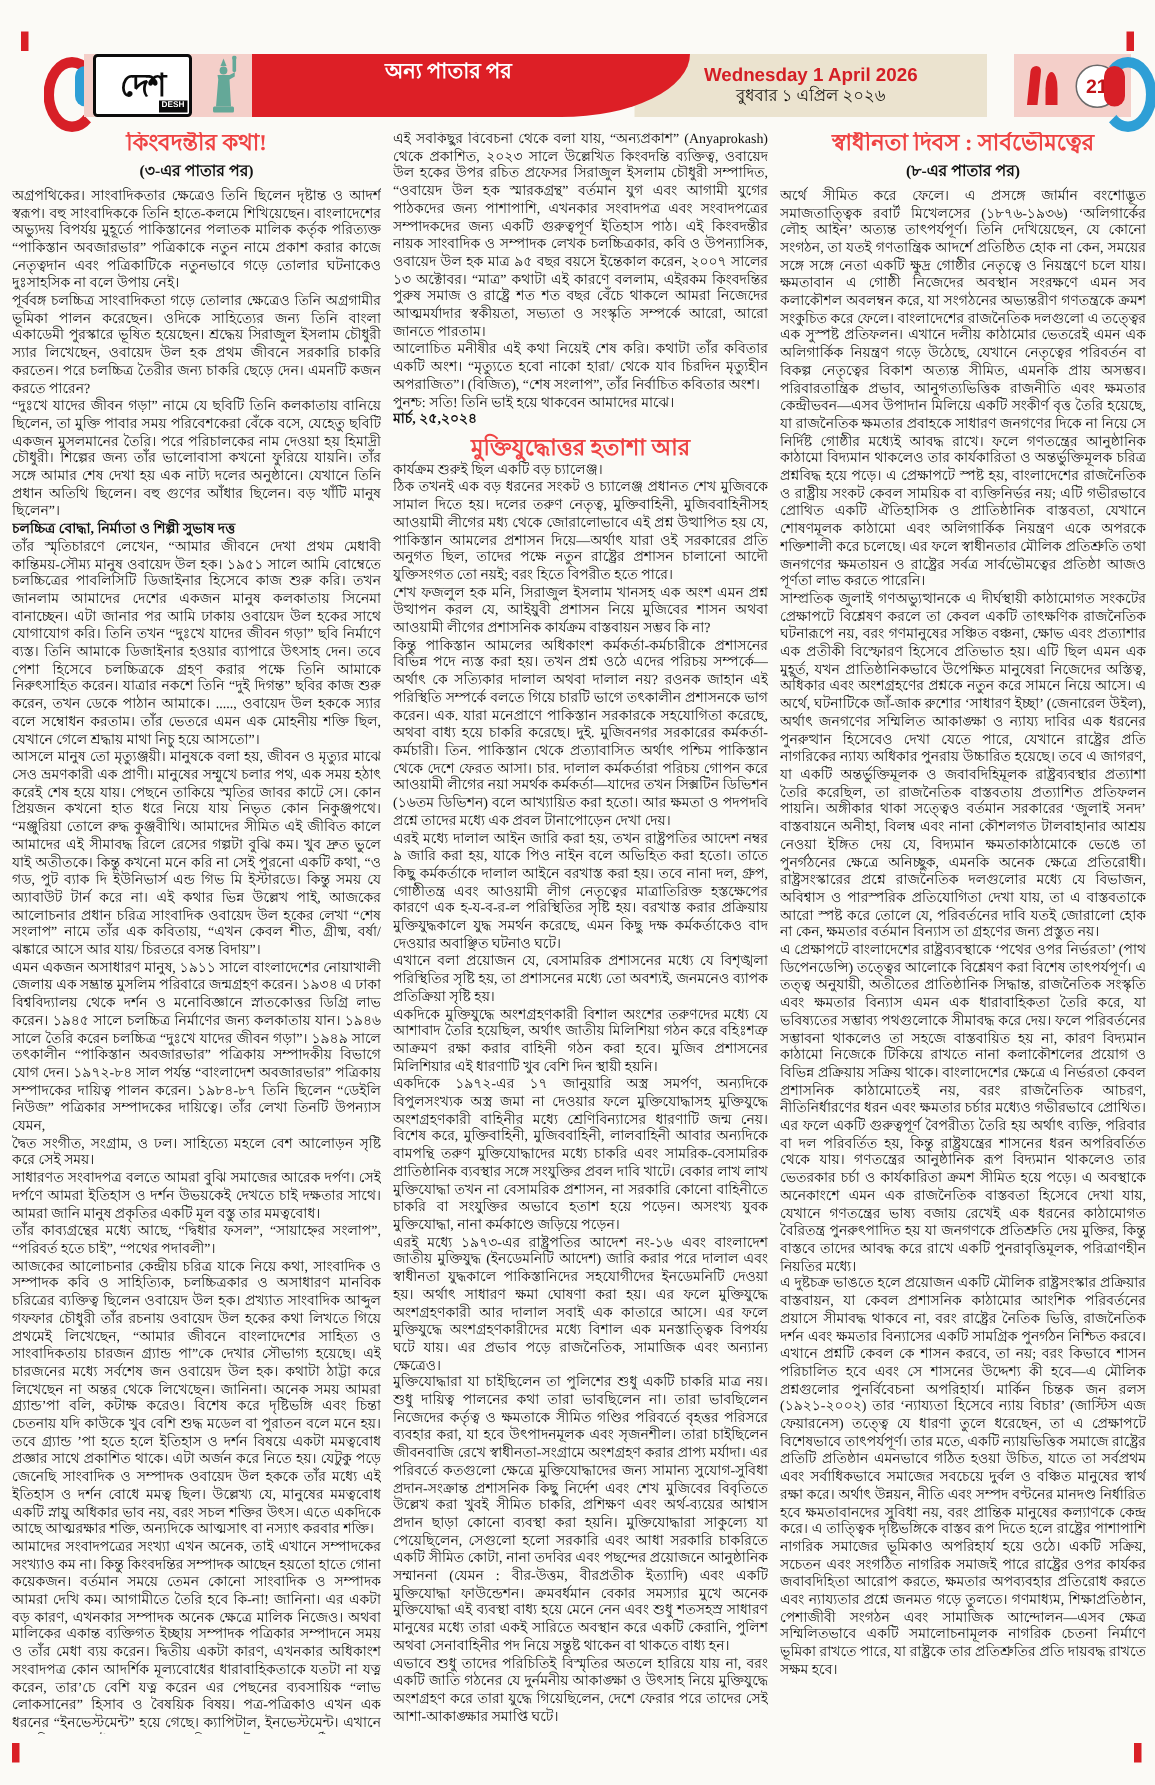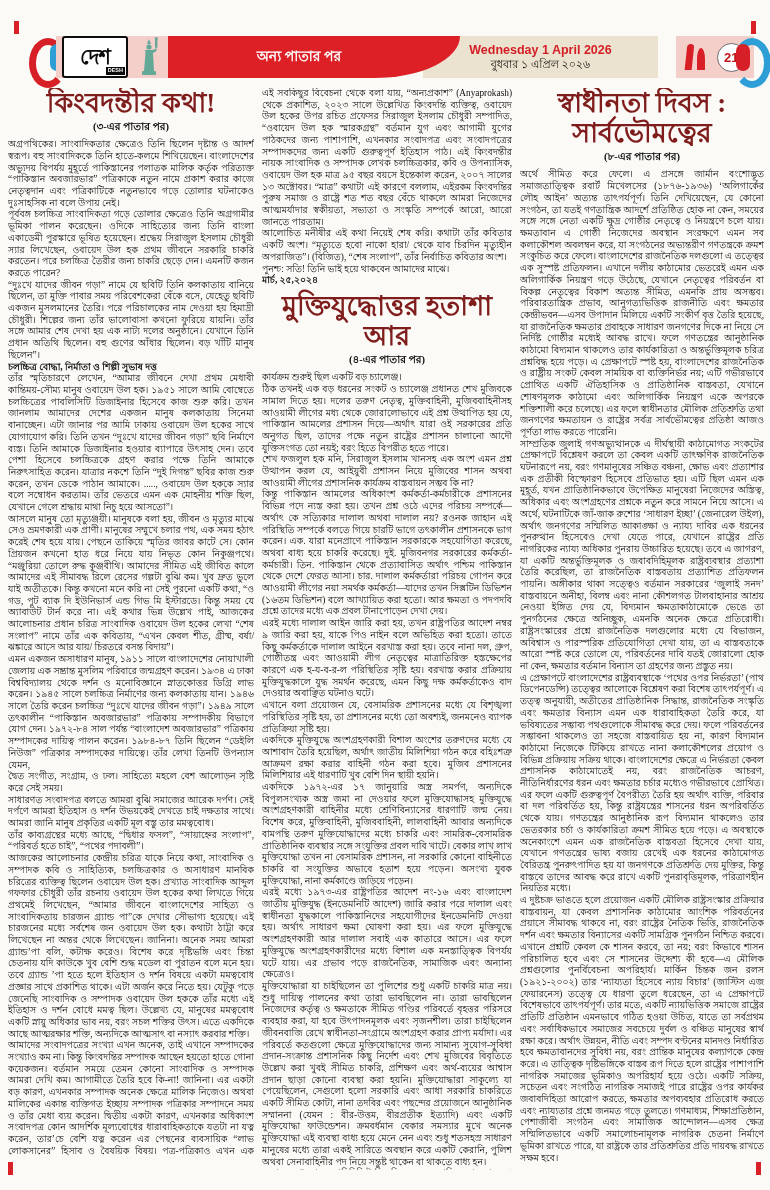--- a/index.html
+++ b/index.html
@@ -19,40 +19,40 @@
   .orn-left .ring{border:7px solid #d71f27;border-right-color:transparent;}
   .orn-left .half{right:0;background:#2e9fd6;border-radius:14px;}
   .orn-right .ring{border:7px solid #2e9fd6;border-left-color:transparent;left:auto;right:1px;}
   .orn-right .half{left:0;background:#d71f27;border-radius:14px;}
   .hdr-pink-left{position:absolute;left:28px;top:0;width:112px;height:42px;background:#f4cfc9;display:flex;align-items:center;}
   .logo-box{margin-left:6px;width:62px;height:38px;background:#fff;border:2px solid #0c0c0c;border-radius:3px;position:relative;display:flex;align-items:center;justify-content:center;}
   .logo-bn{font-weight:bold;font-size:21px;color:#0c0c0c;line-height:1;letter-spacing:-1px;}
   .logo-en{position:absolute;right:1px;bottom:1px;background:#0c0c0c;color:#fff;font-size:5.5px;font-weight:bold;padding:0 2px;line-height:1.4;font-family:"Liberation Sans",sans-serif;}
   .statue-wrap{margin-left:10px;width:22px;height:40px;}
   .hdr-red{position:absolute;left:140px;top:0;width:292px;height:42px;background:#dd1f26;
-    border-bottom-right-radius:90px 44px;display:flex;align-items:center;justify-content:center;}
+    border-bottom-right-radius:90px 44px;display:flex;align-items:flex-start;justify-content:center;}
   .hdr-red .banner-text{color:#fff;font-weight:bold;font-size:14px;padding-right:30px;}
   .hdr-cream{position:absolute;left:395px;top:0;width:235px;height:42px;background:#ebe3cf;z-index:-1;
     display:flex;flex-direction:column;align-items:center;justify-content:center;}
   .date-en{color:#d41e25;font-weight:bold;font-size:12.5px;line-height:1.15;font-family:"Liberation Sans",sans-serif;}
   .date-bn{color:#15120e;font-weight:normal;font-size:11px;line-height:1.2;}
   .hdr-pink-right{position:absolute;left:630px;top:0;width:78px;height:42px;background:#f4cfc9;
     display:flex;align-items:center;justify-content:space-evenly;margin-left:18px;}
   .red-art{position:relative;width:24px;height:30px;}
   .red-art i{position:absolute;background:#d81f26;display:block;}
   .red-art .a1{left:2px;top:2px;width:7px;height:26px;border-radius:4px 4px 0 0;transform:skewX(-6deg);}
   .red-art .a2{left:13px;top:6px;width:8px;height:22px;border-radius:50% 50% 0 0;}
   .page-circle{width:27px;height:27px;border:1.5px solid #6b6b6b;border-radius:50%;background:#fff;
     display:flex;align-items:center;justify-content:center;font-weight:bold;font-size:13px;color:#c11419;font-family:"Liberation Sans",sans-serif;}
   
   .col{position:absolute;overflow:hidden;}
   .col-1{left:8px;  top:88px;width:246px;height:1068px;}
   .col-2{left:262px;top:88px;width:250px;height:1082px;}
   .col-3{left:520px;top:88px;width:244px;height:1078px;}
-  .headline{font-weight:bold;text-align:center;font-size:27px;line-height:1.12;margin:0 0 1px;color:#7f1d1d;}
+  .headline{font-weight:bold;text-align:center;font-size:15px;line-height:1.12;margin:0 0 1px;color:#ef4444;}
   .headline.small-gap{margin-top:4px;}
   .continued{font-weight:bold;text-align:center;font-size:10.5px;margin:0 0 3px;}
   .byline-top{font-weight:bold;font-size:10px;margin:0 0 10px;text-align:left;}
   .para{margin:0;text-align:justify;font-size:9.3px;line-height:1.26;color:#101010;}
   .para.bold{font-weight:bold;}
 </style>
 </head>
 <body>
 
 <span class="corner-mark" style="left:14px;top:21px;"></span>
@@ -128,21 +128,20 @@
 </div>
 
 <div class="col col-2">
   <div>
       <p class="para">এই সবকিছুর বিবেচনা থেকে বলা যায়, “অন্যপ্রকাশ” (Anyaprokash) থেকে প্রকাশিত, ২০২৩ সালে উল্লেখিত কিংবদন্তি ব্যক্তিত্ব, ওবায়েদ উল হকের উপর রচিত প্রফেসর সিরাজুল ইসলাম চৌধুরী সম্পাদিত, “ওবায়েদ উল হক স্মারকগ্রন্থ” বর্তমান যুগ এবং আগামী যুগের পাঠকদের জন্য পাশাপাশি, এখনকার সংবাদপত্র এবং সংবাদপত্রের সম্পাদকদের জন্য একটি গুরুত্বপূর্ণ ইতিহাস পাঠ। এই কিংবদন্তীর নায়ক সাংবাদিক ও সম্পাদক লেখক চলচ্চিত্রকার, কবি ও উপন্যাসিক, ওবায়েদ উল হক মাত্র ৯৫ বছর বয়সে ইন্তেকাল করেন, ২০০৭ সালের ১৩ অক্টোবর। “মাত্র” কথাটা এই কারণে বললাম, এইরকম কিংবদন্তির পুরুষ সমাজ ও রাষ্ট্রে শত শত বছর বেঁচে থাকলে আমরা নিজেদের আত্মমর্যাদার স্বকীয়তা, সভ্যতা ও সংস্কৃতি সম্পর্কে আরো, আরো জানতে পারতাম।</p>
       <p class="para">আলোচিত মনীষীর এই কথা নিয়েই শেষ করি। কথাটা তাঁর কবিতার একটি অংশ। “মৃত্যুতে হবো নাকো হারা/ থেকে যাব চিরদিন মৃত্যুহীন অপরাজিত”। (বিজিত), “শেষ সংলাপ”, তাঁর নির্বাচিত কবিতার অংশ।</p>
       <p class="para">পুনশ্চ: সতি! তিনি ভাই হয়ে থাকবেন আমাদের মাঝে।</p>
       <p class="para bold">মার্চ, ২৫,২০২৪</p>
     </div>
   <h1 class="headline small-gap">মুক্তিযুদ্ধোত্তর হতাশা আর</h1>
-  <div class="continued">(৪-এর পাতার পর)</div>
   <div>
       <p class="para">কার্যক্রম শুরুই ছিল একটি বড় চ্যালেঞ্জ।</p>
       <p class="para">ঠিক তখনই এক বড় ধরনের সংকট ও চ্যালেঞ্জ প্রধানত শেখ মুজিবকে সামাল দিতে হয়। দলের তরুণ নেতৃত্ব, মুক্তিবাহিনী, মুজিববাহিনীসহ আওয়ামী লীগের মধ্য থেকে জোরালোভাবে এই প্রশ্ন উত্থাপিত হয় যে, পাকিস্তান আমলের প্রশাসন দিয়ে—অর্থাৎ যারা ওই সরকারের প্রতি অনুগত ছিল, তাদের পক্ষে নতুন রাষ্ট্রের প্রশাসন চালানো আদৌ যুক্তিসংগত তো নয়ই; বরং হিতে বিপরীত হতে পারে।</p>
       <p class="para">শেখ ফজলুল হক মনি, সিরাজুল ইসলাম খানসহ এক অংশ এমন প্রশ্ন উত্থাপন করল যে, আইয়ুবী প্রশাসন নিয়ে মুজিবের শাসন অথবা আওয়ামী লীগের প্রশাসনিক কার্যক্রম বাস্তবায়ন সম্ভব কি না?</p>
       <p class="para">কিন্তু পাকিস্তান আমলের অধিকাংশ কর্মকর্তা-কর্মচারীকে প্রশাসনের বিভিন্ন পদে ন্যস্ত করা হয়। তখন প্রশ্ন ওঠে এদের পরিচয় সম্পর্কে—অর্থাৎ কে সত্যিকার দালাল অথবা দালাল নয়? রওনক জাহান এই পরিস্থিতি সম্পর্কে বলতে গিয়ে চারটি ভাগে তৎকালীন প্রশাসনকে ভাগ করেন। এক. যারা মনেপ্রাণে পাকিস্তান সরকারকে সহযোগিতা করেছে, অথবা বাধ্য হয়ে চাকরি করেছে। দুই. মুজিবনগর সরকারের কর্মকর্তা-কর্মচারী। তিন. পাকিস্তান থেকে প্রত্যাবাসিত অর্থাৎ পশ্চিম পাকিস্তান থেকে দেশে ফেরত আসা। চার. দালাল কর্মকর্তারা পরিচয় গোপন করে আওয়ামী লীগের নয়া সমর্থক কর্মকর্তা—যাদের তখন সিক্সটিন ডিভিশন (১৬তম ডিভিশন) বলে আখ্যায়িত করা হতো। আর ক্ষমতা ও পদপদবি প্রশ্নে তাদের মধ্যে এক প্রবল টানাপোড়েন দেখা দেয়।</p>
       <p class="para">এরই মধ্যে দালাল আইন জারি করা হয়, তখন রাষ্ট্রপতির আদেশ নম্বর ৯ জারি করা হয়, যাকে পিও নাইন বলে অভিহিত করা হতো। তাতে কিছু কর্মকর্তাকে দালাল আইনে বরখাস্ত করা হয়। তবে নানা দল, গ্রুপ, গোষ্ঠীতন্ত্র এবং আওয়ামী লীগ নেতৃত্বের মাত্রাতিরিক্ত হস্তক্ষেপের কারণে এক হ-য-ব-র-ল পরিস্থিতির সৃষ্টি হয়। বরখাস্ত করার প্রক্রিয়ায় মুক্তিযুদ্ধকালে যুদ্ধ সমর্থন করেছে, এমন কিছু দক্ষ কর্মকর্তাকেও বাদ দেওয়ার অবাঞ্ছিত ঘটনাও ঘটে।</p>
       <p class="para">এখানে বলা প্রয়োজন যে, বেসামরিক প্রশাসনের মধ্যে যে বিশৃঙ্খলা পরিস্থিতির সৃষ্টি হয়, তা প্রশাসনের মধ্যে তো অবশ্যই, জনমনেও ব্যাপক প্রতিক্রিয়া সৃষ্টি হয়।</p>
       <p class="para">একদিকে মুক্তিযুদ্ধে অংশগ্রহণকারী বিশাল অংশের তরুণদের মধ্যে যে আশাবাদ তৈরি হয়েছিল, অর্থাৎ জাতীয় মিলিশিয়া গঠন করে বহিঃশত্রু আক্রমণ রক্ষা করার বাহিনী গঠন করা হবে। মুজিব প্রশাসনের মিলিশিয়ার এই ধারণাটি খুব বেশি দিন স্থায়ী হয়নি।</p>
       <p class="para">একদিকে ১৯৭২-এর ১৭ জানুয়ারি অস্ত্র সমর্পণ, অন্যদিকে বিপুলসংখ্যক অস্ত্র জমা না দেওয়ার ফলে মুক্তিযোদ্ধাসহ মুক্তিযুদ্ধে অংশগ্রহণকারী বাহিনীর মধ্যে শ্রেণিবিন্যাসের ধারণাটি জন্ম নেয়। বিশেষ করে, মুক্তিবাহিনী, মুজিববাহিনী, লালবাহিনী আবার অন্যদিকে বামপন্থি তরুণ মুক্তিযোদ্ধাদের মধ্যে চাকরি এবং সামরিক-বেসামরিক প্রাতিষ্ঠানিক ব্যবস্থার সঙ্গে সংযুক্তির প্রবল দাবি খাটে। বেকার লাখ লাখ মুক্তিযোদ্ধা তখন না বেসামরিক প্রশাসন, না সরকারি কোনো বাহিনীতে চাকরি বা সংযুক্তির অভাবে হতাশ হয়ে পড়েন। অসংখ্য যুবক মুক্তিযোদ্ধা, নানা কর্মকাণ্ডে জড়িয়ে পড়েন।</p>
       <p class="para">এরই মধ্যে ১৯৭৩-এর রাষ্ট্রপতির আদেশ নং-১৬ এবং বাংলাদেশ জাতীয় মুক্তিযুদ্ধ (ইনডেমনিটি আদেশ) জারি করার পরে দালাল এবং স্বাধীনতা যুদ্ধকালে পাকিস্তানিদের সহযোগীদের ইনডেমনিটি দেওয়া হয়। অর্থাৎ সাধারণ ক্ষমা ঘোষণা করা হয়। এর ফলে মুক্তিযুদ্ধে অংশগ্রহণকারী আর দালাল সবাই এক কাতারে আসে। এর ফলে মুক্তিযুদ্ধে অংশগ্রহণকারীদের মধ্যে বিশাল এক মনস্তাত্ত্বিক বিপর্যয় ঘটে যায়। এর প্রভাব পড়ে রাজনৈতিক, সামাজিক এবং অন্যান্য ক্ষেত্রেও।</p>

